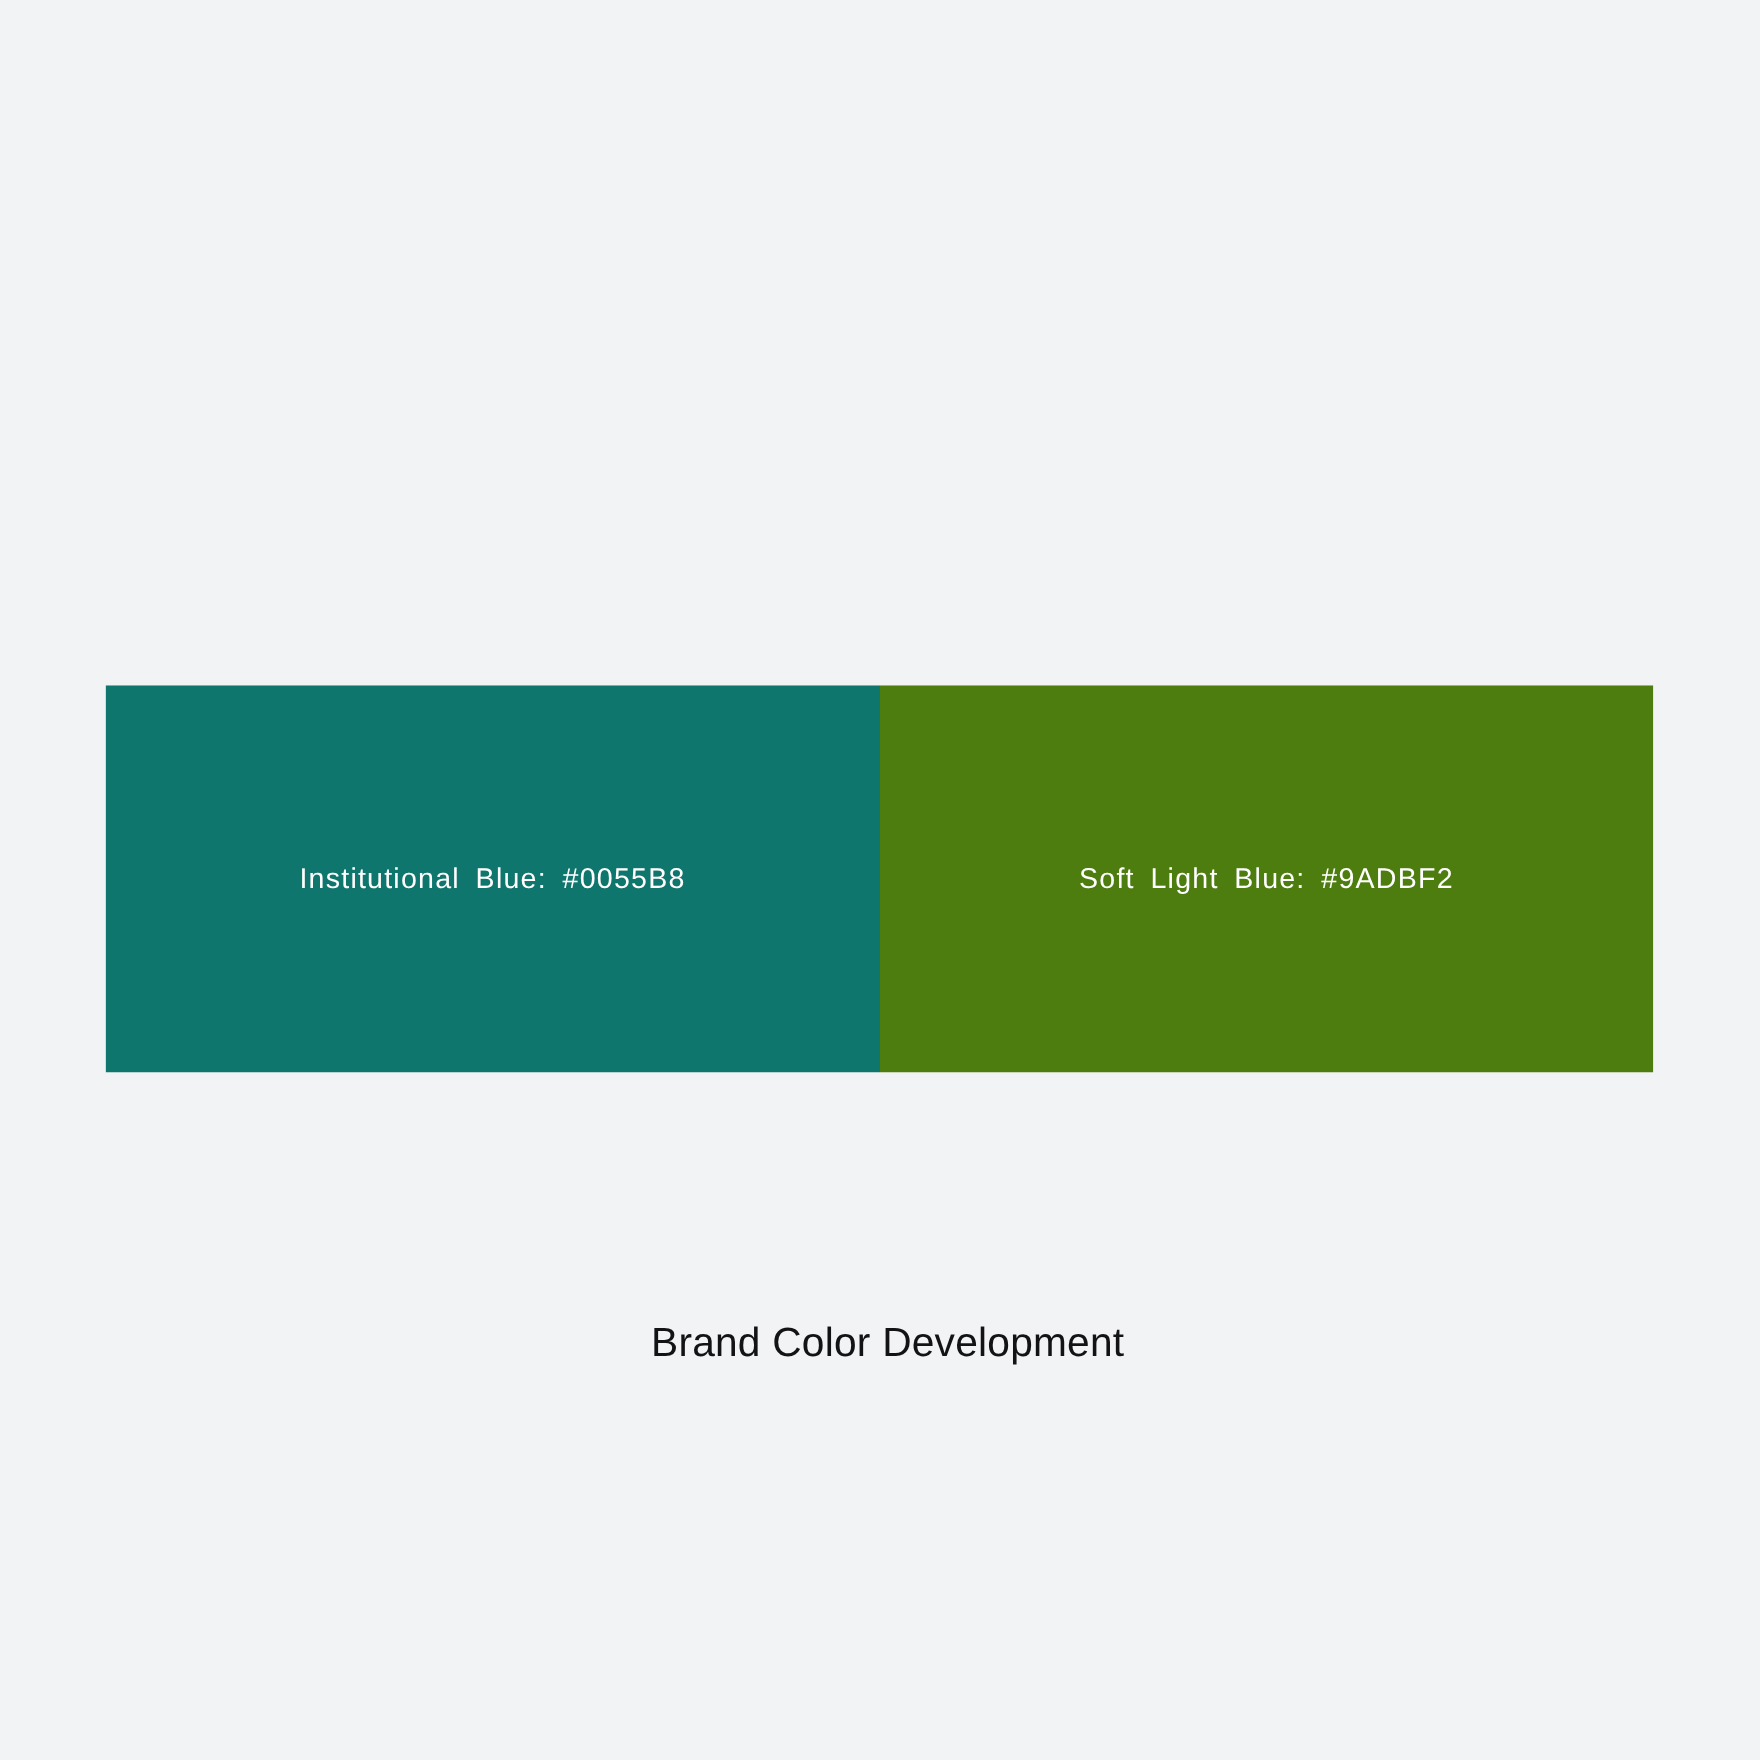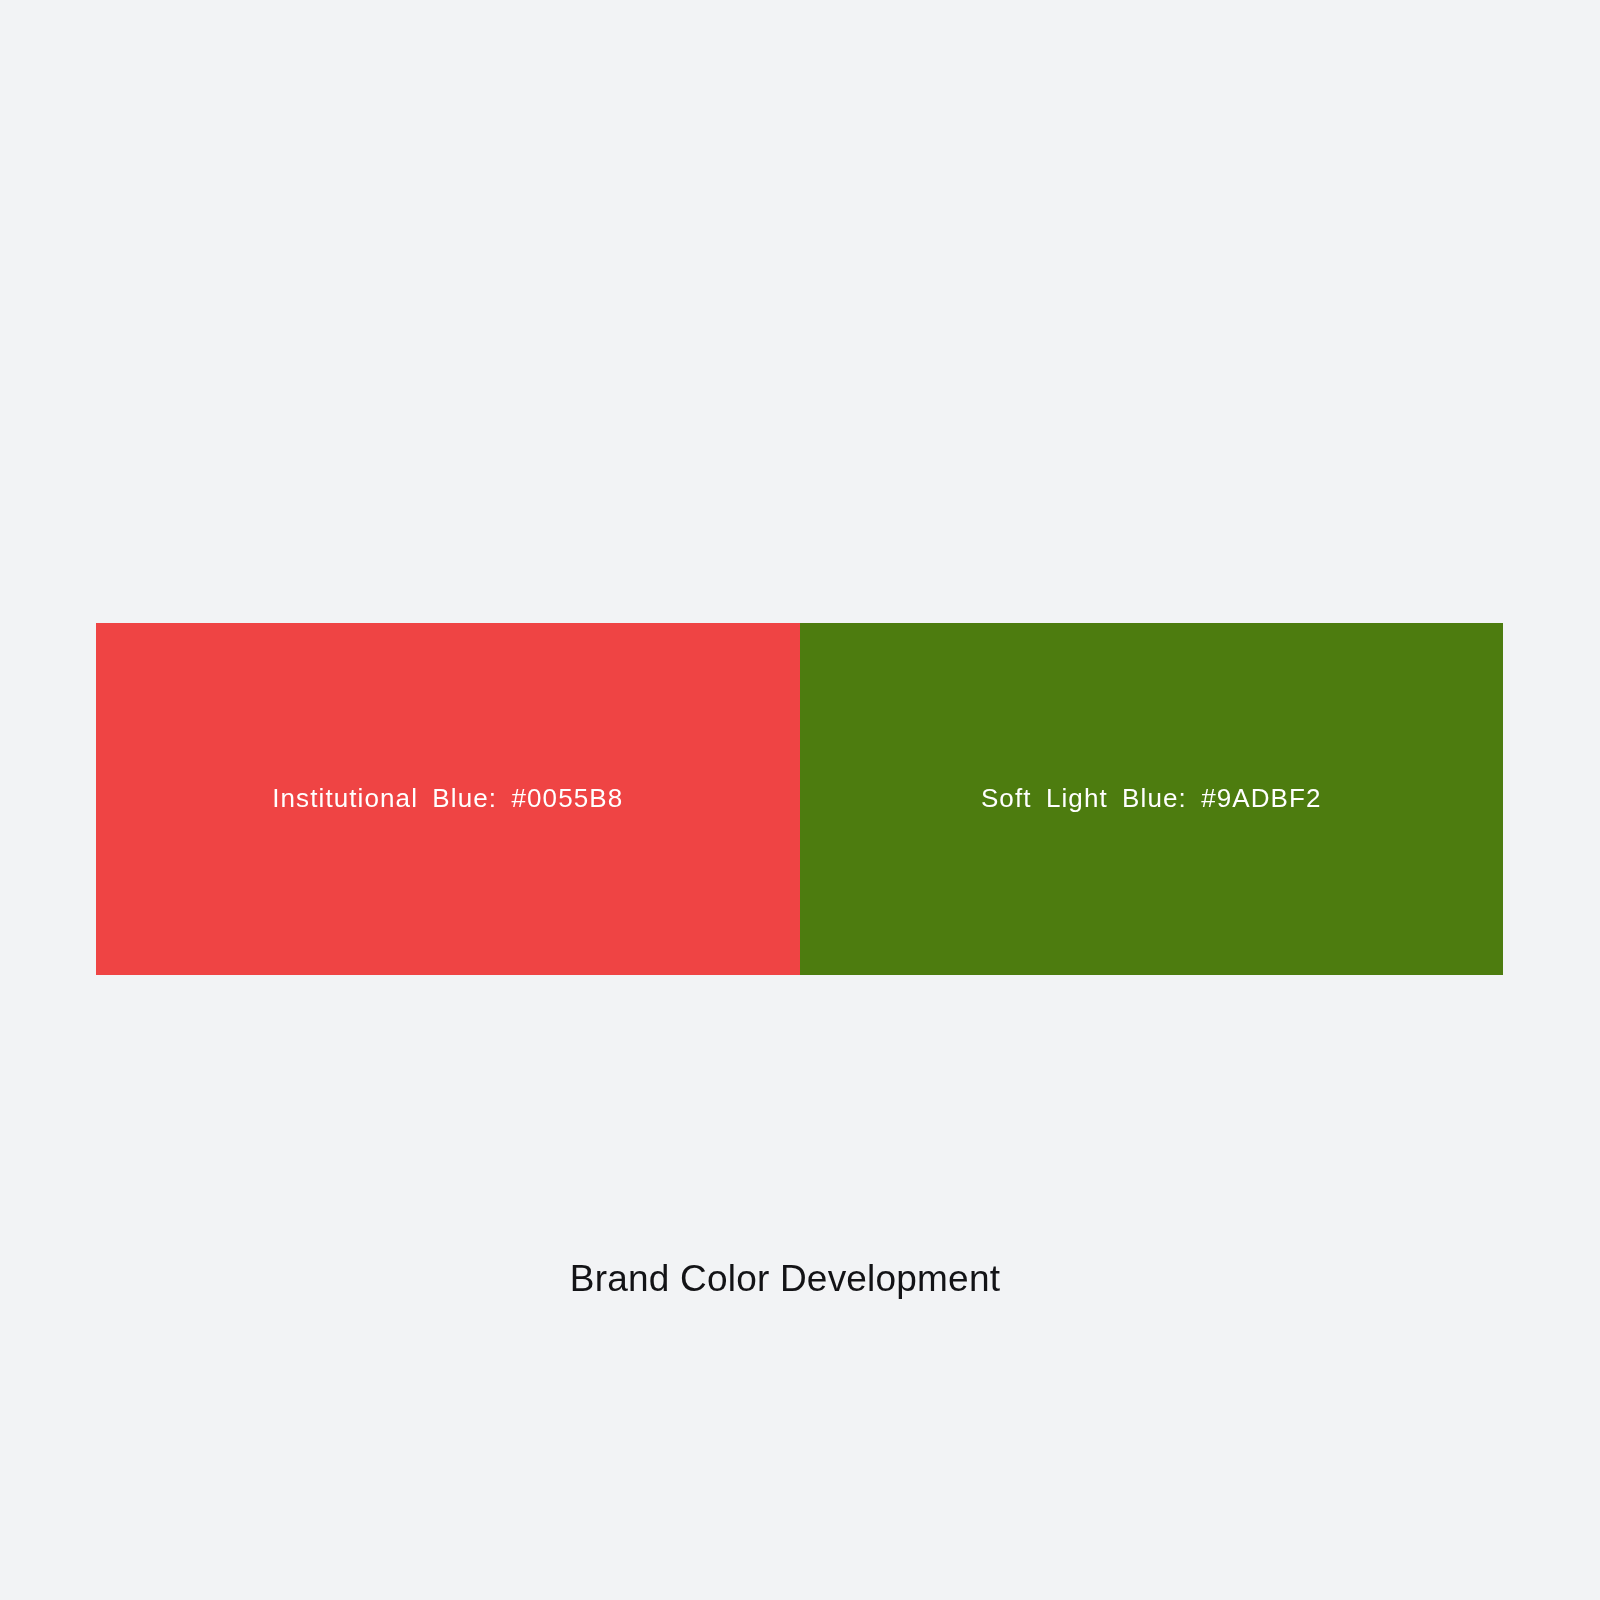--- a/index.html
+++ b/index.html
@@ -52,44 +52,45 @@
     line-height: 1.2;
     text-align: center;
     white-space: nowrap;
     -webkit-font-smoothing: antialiased;
   }
 
   
   #caption {
     position: absolute;
     left: 0;
-    top: 1256px;
+    top: 1198px;
     width: 1570px;
     text-align: center;
+    padding-left: 22px;
   }
 
   #caption-text {
     display: inline-block;
     font-family: "Liberation Sans", sans-serif;
     font-size: 37px;
     font-weight: 400;
     letter-spacing: 0.2px;
     color: #131316;
     line-height: 1.25;
     white-space: nowrap;
   }
 </style>
 </head>
 <body style="background: rgb(242, 243, 245);">
 
 <div id="canvas" style="background: rgb(242, 243, 245);">
 
   <div id="palette-strip">
 
-    <div class="swatch" style="background: #ef4444;">
+    <div class="swatch" style="background: #0f766e;">
       <span class="swatch-label" style="color: rgb(255, 255, 255);">Institutional Blue: #0055B8</span>
     </div>
 
     <div class="swatch" style="background: #4d7c0f;">
       <span class="swatch-label" style="color: rgb(255, 255, 255);">Soft Light Blue: #9ADBF2</span>
     </div>
 
   </div>
 
   <div id="caption">

